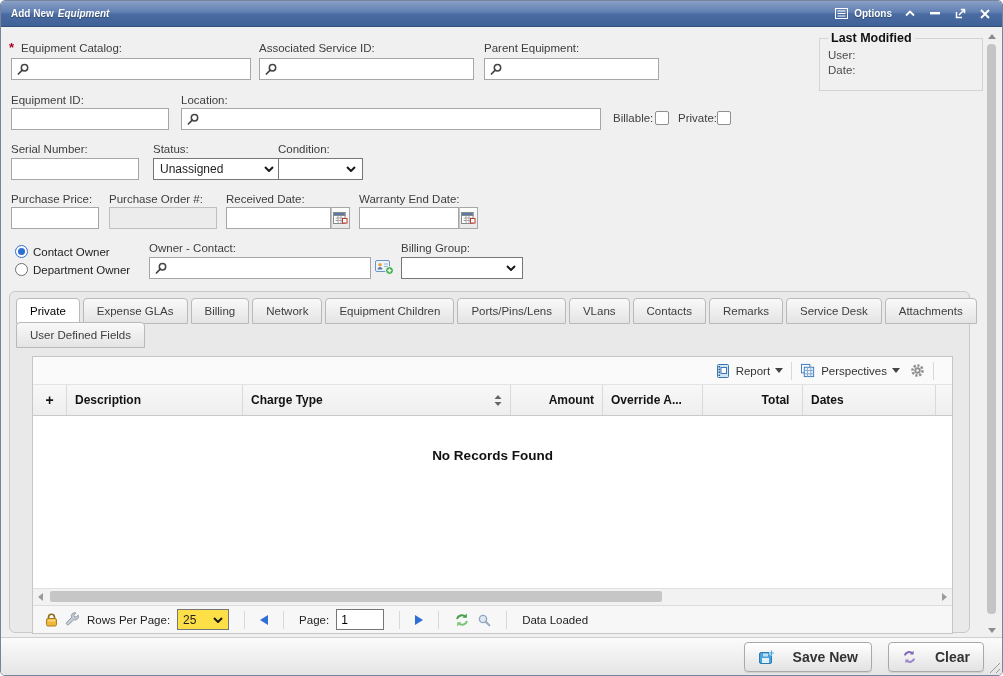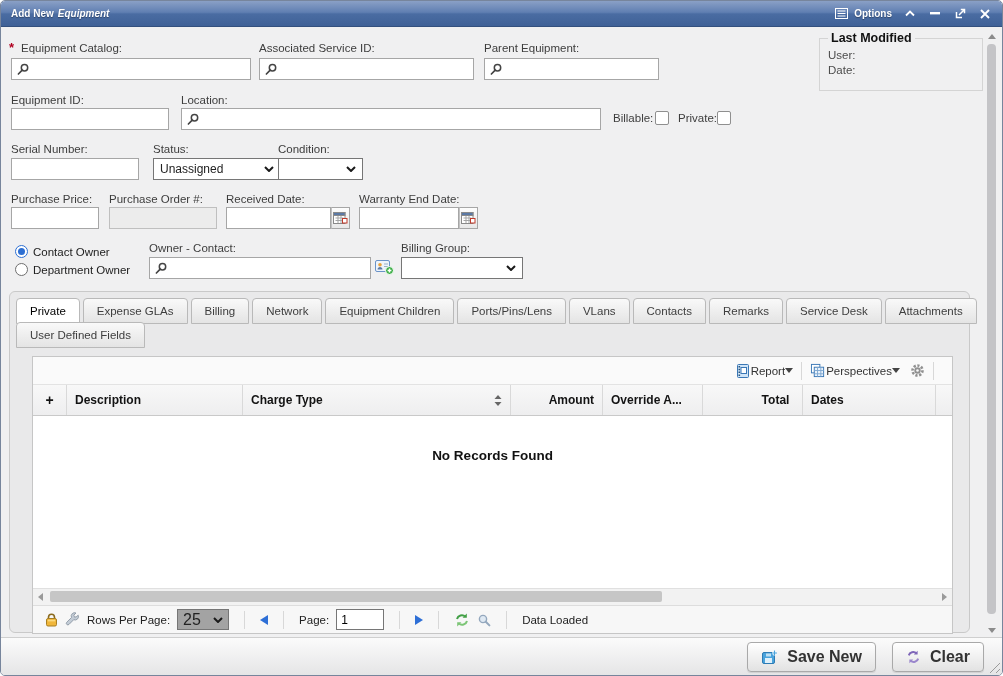--- a/index.html
+++ b/index.html
@@ -41,21 +41,21 @@
     border:1px solid #c9c9c9;border-radius:6px;box-sizing:border-box;}
   .tabrow{position:absolute;left:6px;display:flex;}
   .tab{height:24px;display:flex;align-items:center;padding:0 13px;background:linear-gradient(#f9f9f9,#e4e4e4);
     border:1px solid #b9b9b9;border-radius:4px 4px 0 0;margin-right:3px;color:#3e3e3e;cursor:default;white-space:nowrap;}
   .tab.active{background:#fff;color:#000;}
   
   .grid{position:absolute;left:22px;top:64px;width:921px;height:278px;background:#fff;
     border:1px solid #c6c6c6;box-sizing:border-box;display:flex;flex-direction:column;}
   .gtoolbar{height:28px;display:flex;align-items:center;justify-content:flex-end;background:#fafafa;
     border-bottom:1px solid #e3e3e3;padding:0 10px;box-sizing:border-box;}
-  .tbtn{display:flex;align-items:center;color:#333;cursor:default;}
+  .tbtn{display:flex;align-items:center;gap:5px;color:#333;cursor:default;}
   .vdiv{width:1px;height:18px;background:#d8d8d8;margin:0 8px;}
   .ghead{height:30px;display:flex;background:linear-gradient(#f8f8f8,#eeeeef);border-bottom:1px solid #c9c9c9;
     font-weight:bold;font-size:12px;color:#131313;}
   .hc{display:flex;align-items:center;padding:0 8px;border-right:1px solid #d9d9d9;box-sizing:border-box;cursor:default;}
   .c0{width:34px;justify-content:center;font-size:14px;}
   .c1{width:268px;justify-content:space-between;}
   .c2{width:176px;}
   .c3{width:92px;justify-content:flex-end;}
   .c4{width:100px;}
   .c5{width:46px;margin-top:40px;}
@@ -64,31 +64,31 @@
   .c8{width:14px;border-right:0;}
   .gbody{flex:1;position:relative;background:#fff;}
   .noRec{position:absolute;top:32px;left:0;right:0;text-align:center;font-weight:bold;font-size:13.5px;color:#111;}
   .hscroll{height:16px;background:#f2f2f2;border-top:1px solid #e0e0e0;position:relative;}
   .harrow{position:absolute;top:0;width:15px;height:15px;display:flex;align-items:center;justify-content:center;cursor:default;}
   .hthumb{position:absolute;left:17px;top:2px;width:612px;height:11px;background:#c6c6c6;border-radius:2px;cursor:default;}
   .tri-left{width:0;height:0;border-top:4px solid transparent;border-bottom:4px solid transparent;border-right:5px solid #9a9a9a;}
   .tri-right{width:0;height:0;border-top:4px solid transparent;border-bottom:4px solid transparent;border-left:5px solid #9a9a9a;}
   .gfoot{height:28px;display:flex;align-items:center;background:#f7f7f7;border-top:1px solid #ddd;
     padding:0 12px;gap:7px;font-size:11.5px;color:#222;box-sizing:border-box;}
-  .fsel{height:21px;border:1px solid #767676;background:#a3a3a3;display:flex;align-items:center;
-    justify-content:space-between;padding:0 5px;width:52px;box-sizing:border-box;font-size:16px;cursor:default;}
+  .fsel{height:21px;border:1px solid #767676;background:#fde047;display:flex;align-items:center;
+    justify-content:space-between;padding:0 5px;width:52px;box-sizing:border-box;font-size:12px;cursor:default;}
   .pginput{width:48px;height:21px;border:1px solid #767676;box-sizing:border-box;font:inherit;font-size:12px;padding:0 4px;}
   .pgl{width:0;height:0;border-top:5.5px solid transparent;border-bottom:5.5px solid transparent;border-right:8px solid #2e6fd6;cursor:default;}
   .pgr{width:0;height:0;border-top:5.5px solid transparent;border-bottom:5.5px solid transparent;border-left:8px solid #2e6fd6;cursor:default;}
   
   .bottombar{position:absolute;left:0;right:0;bottom:0;height:38px;
     background:linear-gradient(#fbfbfb,#e5e5e6);border-top:1px solid #cfcfcf;
     display:flex;align-items:center;justify-content:flex-end;gap:16px;padding-right:18px;box-sizing:border-box;}
-  .abtn{height:28px;display:flex;align-items:center;gap:9px;padding:0 13px;border:1px solid #a9a9a9;
-    border-radius:4px;background:linear-gradient(#ffffff,#e2e2e2);font-weight:bold;font-size:16px;color:#333;
+  .abtn{height:28px;display:flex;align-items:center;gap:18px;padding:0 13px;border:1px solid #a9a9a9;
+    border-radius:4px;background:linear-gradient(#ffffff,#e2e2e2);font-weight:bold;font-size:14px;color:#333;
     box-shadow:0 1px 1px rgba(0,0,0,.1);cursor:default;}
   .grip{position:absolute;right:2px;bottom:2px;width:13px;height:13px;
     background:repeating-linear-gradient(135deg,transparent 0 3px,#9a9a9a 3px 4px);
     clip-path:polygon(100% 0,100% 100%,0 100%);cursor:nwse-resize;}
   
   .vscroll{position:absolute;left:984px;top:30px;width:14px;height:604px;}
   .varrow{position:absolute;left:2px;width:10px;height:10px;display:flex;align-items:center;justify-content:center;cursor:default;}
   .tri-up{width:0;height:0;border-left:4px solid transparent;border-right:4px solid transparent;border-bottom:5px solid #8b8b8b;}
   .tri-down{width:0;height:0;border-left:4px solid transparent;border-right:4px solid transparent;border-top:5px solid #8b8b8b;}
   .vthumb{position:absolute;left:2px;top:13px;width:9px;height:570px;background:#c4c4c7;border-radius:4px;cursor:default;}

